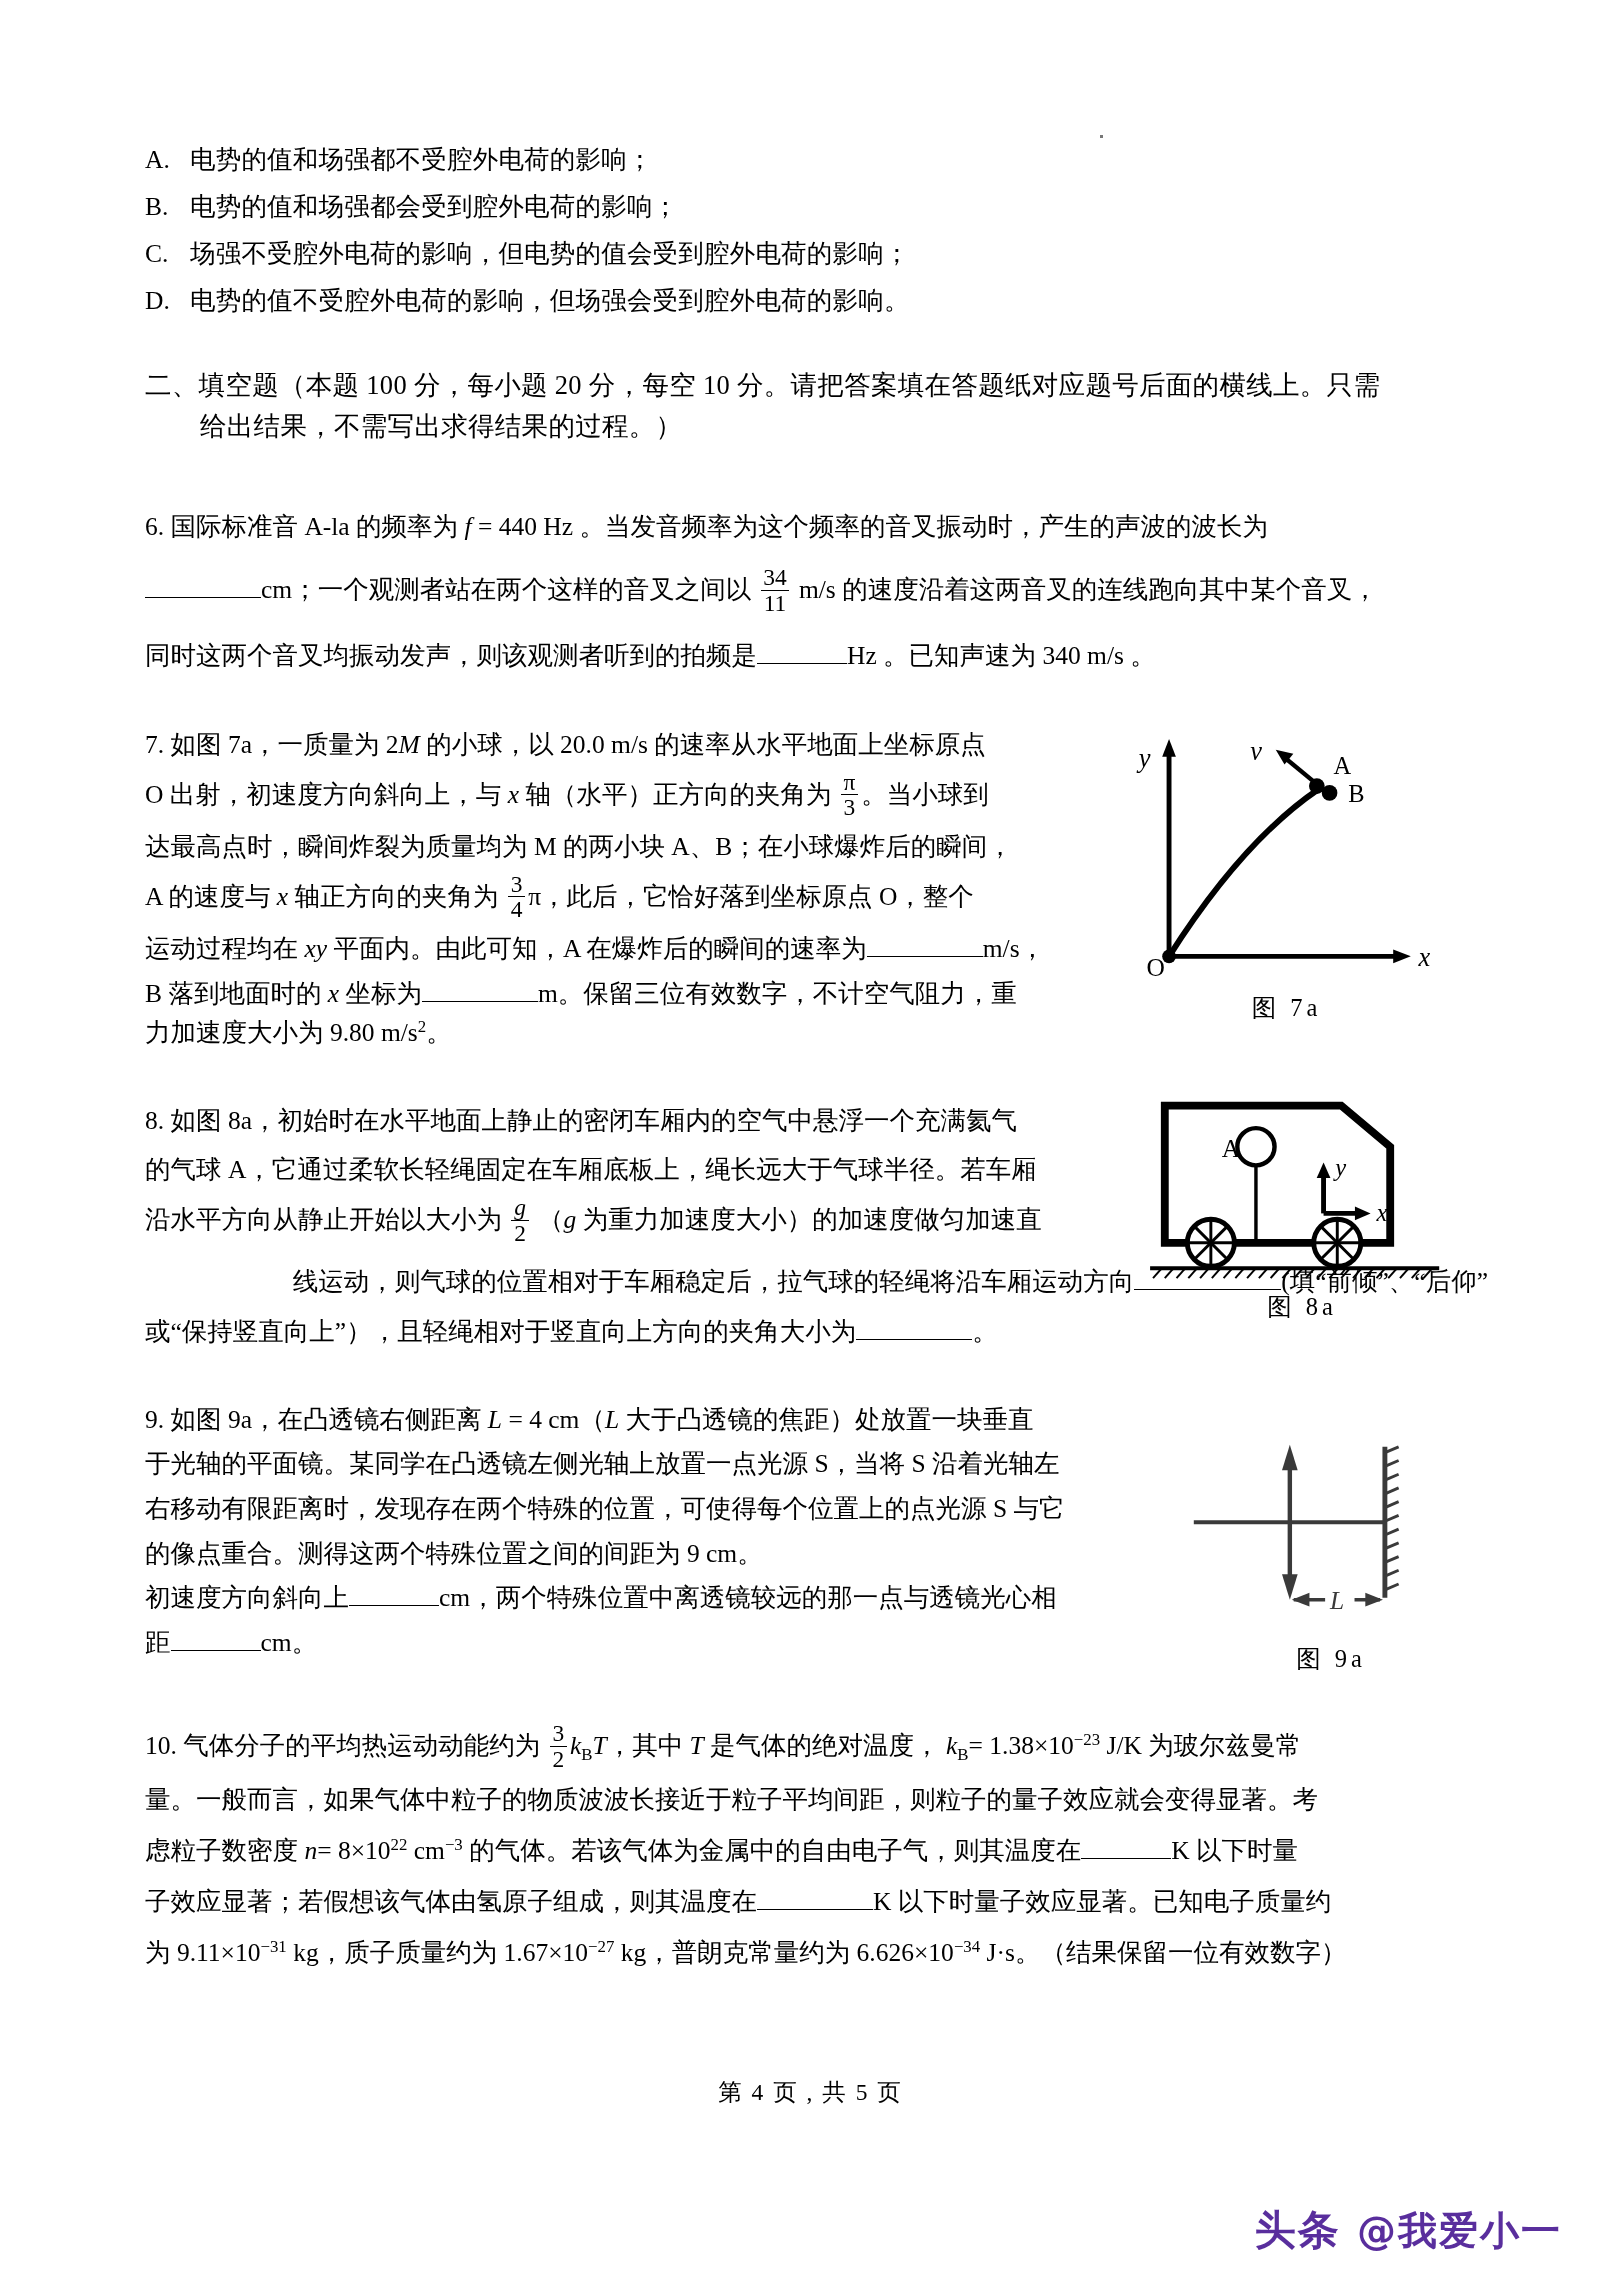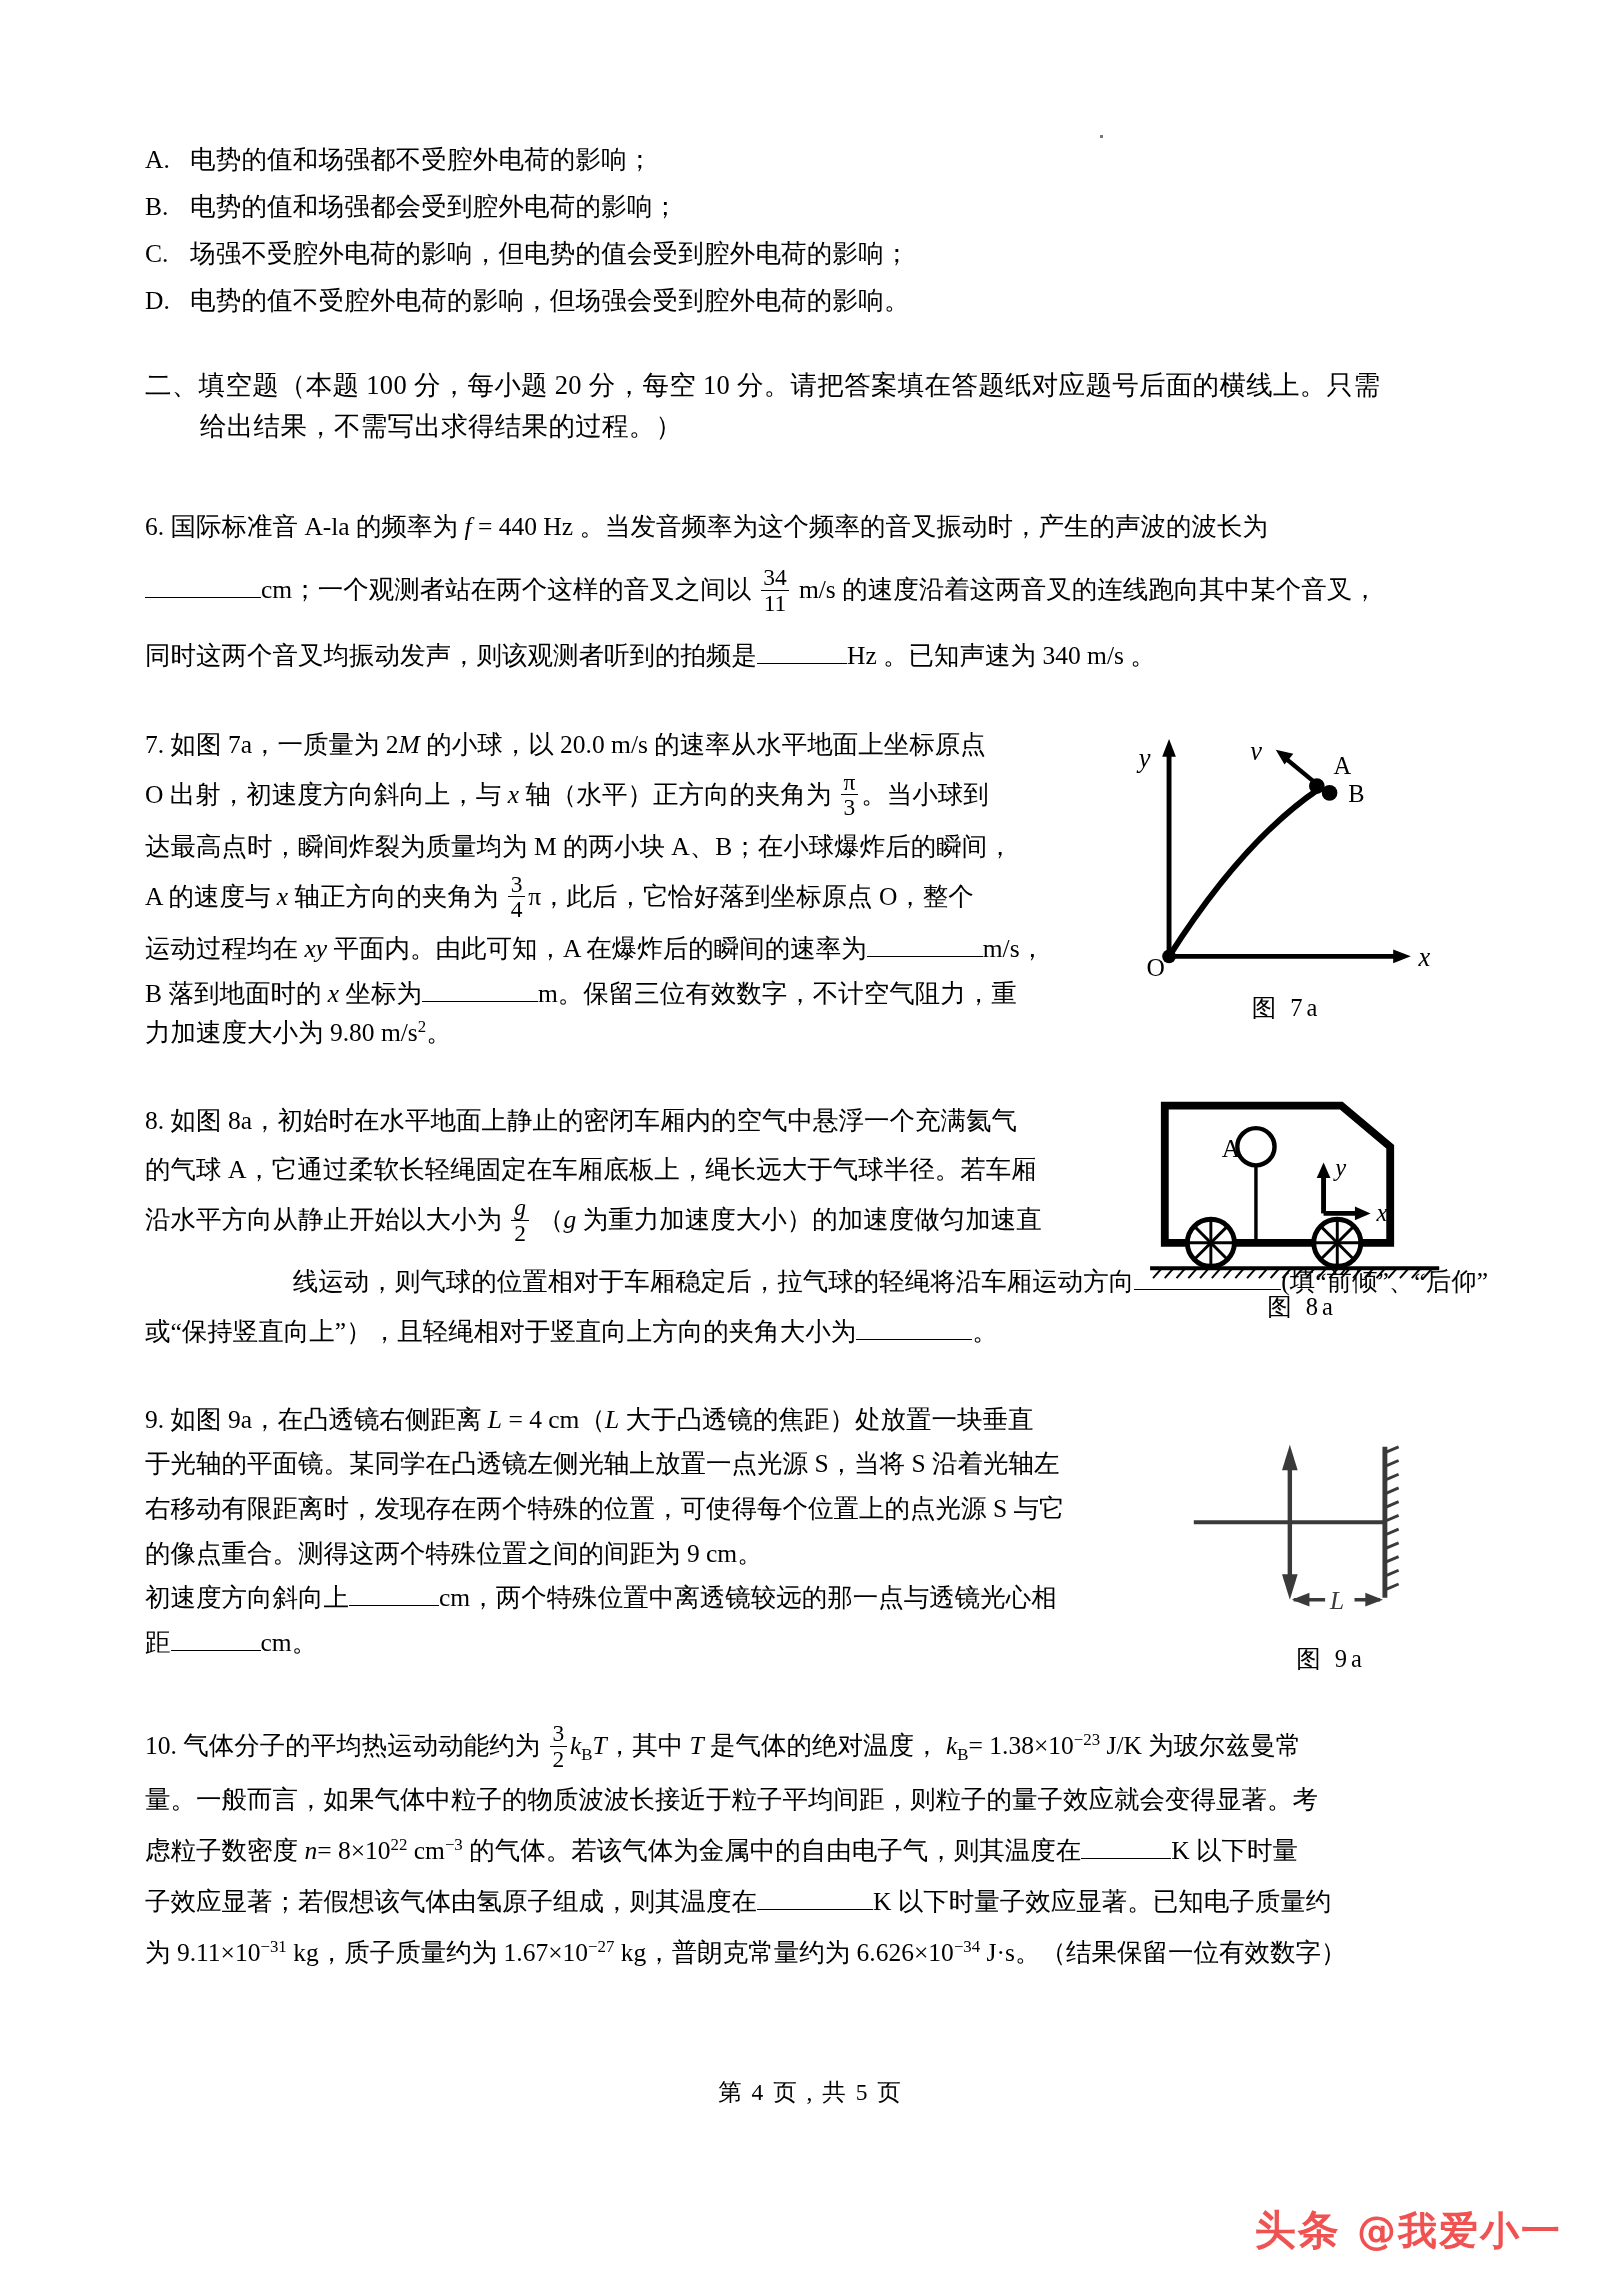--- a/index.html
+++ b/index.html
@@ -59,21 +59,21 @@
   #fig9a { left:1184px; top:1429px; width:294px; }
 
   
   .footer {
     position:absolute; left:0; right:0; top:2076px; text-align:center;
     font-size:23.5px; letter-spacing:2px;
   }
   .watermark {
     position:absolute; right:59px; top:2203px;
     font-family:"DejaVu Sans","Liberation Sans",sans-serif;
-    font-size:41px; font-weight:bold; color:#ef4444; letter-spacing:2px;
+    font-size:41px; font-weight:bold; color:#4c1d95; letter-spacing:2px;
     white-space:nowrap; opacity:0.92;
   }
   .wm-at { font-size:39px; }
   .dot-mark { position:absolute; left:1100px; top:135px; width:2.9px; height:2.9px; background:#777; }
 </style>
 </head>
 <body>
 
 <div class="page">
 

